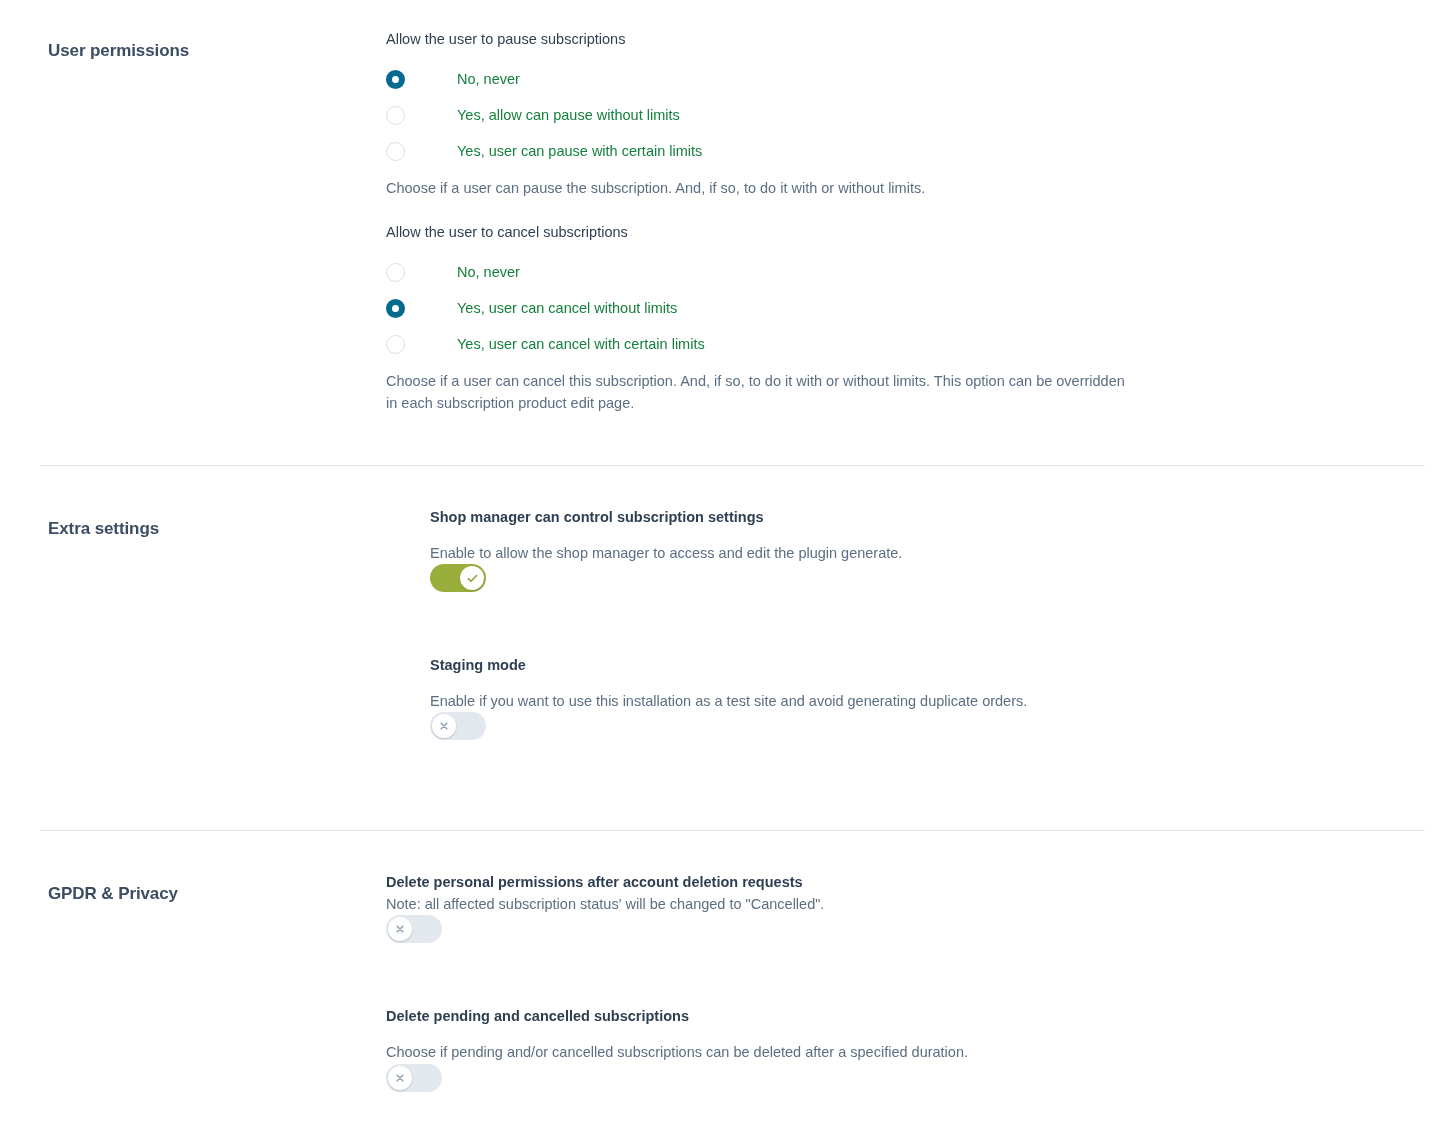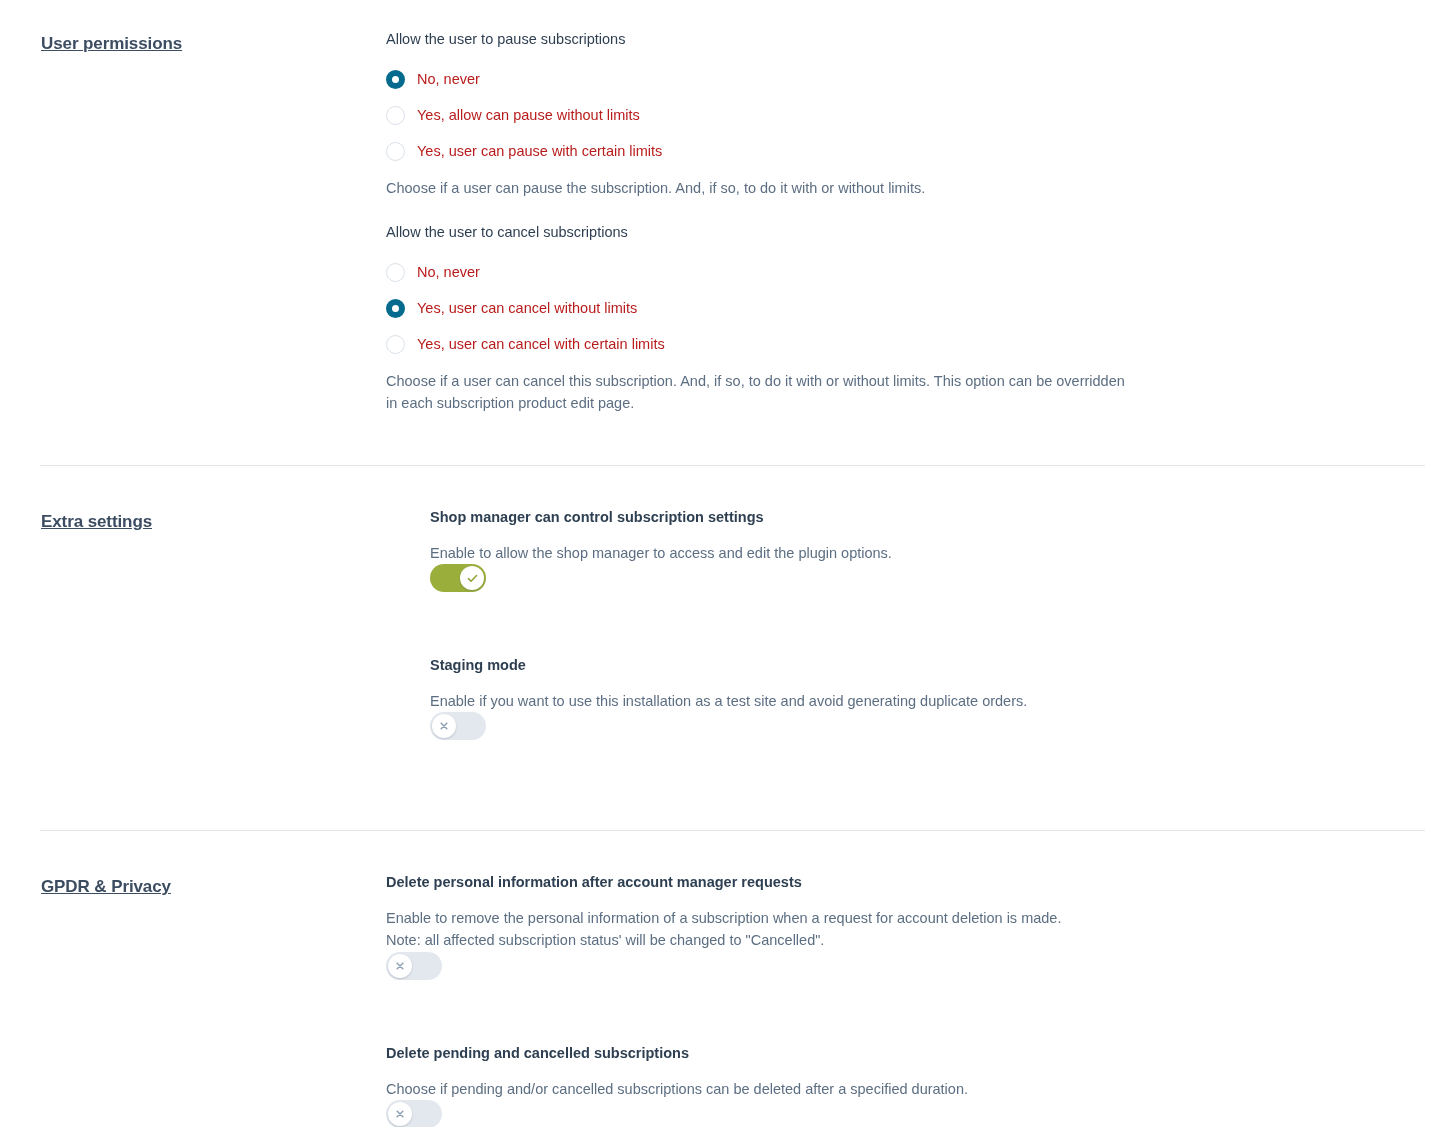--- a/index.html
+++ b/index.html
@@ -35,22 +35,21 @@
     box-sizing: border-box;
     padding-left: 40px;
     padding-top: 2px;
   }
   .section-title {
     font-size: 17px;
     font-weight: 600;
     color: #3c4d62;
     letter-spacing: -0.1px;
     line-height: 1.3;
-    margin: 1px;
-    text-decoration: underline;
+    margin: 8px;
   }
   .section-body {
     flex: 1 1 auto;
     box-sizing: border-box;
     padding-right: 26px;
   }
 
   
   .field-group {
     margin-bottom: 0;
@@ -84,23 +83,24 @@
     margin-right: 12px;
     position: relative;
   }
   .radio-row.is-selected .radio-mark {
     border: 6px solid #046b8f;
     background: #ffffff;
     box-shadow: 0 0 0 0 transparent;
   }
   .radio-text {
     font-size: 14.5px;
-    color: #b91c1c;
+    color: #15803d;
     line-height: 1;
     white-space: nowrap;
+    margin-left: 40px;
   }
   .field-help {
     font-size: 14.5px;
     color: #5c6e82;
     line-height: 1.56;
     margin: 7px 0 0 0;
     max-width: 745px;
   }
 
   
@@ -251,21 +251,21 @@
     <div class="section-aside">
       <h2 class="section-title">Extra settings</h2>
     </div>
 
     <div class="section-body">
 
       <div class="toggle-block">
         <div class="toggle-field">
           <div class="toggle-field-text">
             <p class="toggle-field-label">Shop manager can control subscription settings</p>
-            <p class="toggle-field-help">Enable to allow the shop manager to access and edit the plugin options.</p>
+            <p class="toggle-field-help">Enable to allow the shop manager to access and edit the plugin generate.</p>
           </div>
           <div class="toggle-slot">
             <span class="switch on">
               <span class="knob">
                 <svg width="11" height="11" viewBox="0 0 12 12">
                   <path d="M1.5 6.2 L4.4 9 L10.4 2.8" fill="none" stroke="#8ea235" stroke-width="1.7" stroke-linecap="round" stroke-linejoin="round"></path>
                 </svg>
               </span>
             </span>
           </div>
@@ -300,22 +300,21 @@
   <section class="section sec-gpdr">
     <div class="section-aside">
       <h2 class="section-title">GPDR &amp; Privacy</h2>
     </div>
 
     <div class="section-body">
 
       <div class="toggle-block">
         <div class="toggle-field">
           <div class="toggle-field-text">
-            <p class="toggle-field-label">Delete personal information after account manager requests</p>
-            <p class="toggle-field-help">Enable to remove the personal information of a subscription when a request for account deletion is made.</p>
+            <p class="toggle-field-label">Delete personal permissions after account deletion requests</p>
             <p class="toggle-field-help" style="margin-top:0;">Note: all affected subscription status' will be changed to "Cancelled".</p>
           </div>
           <div class="toggle-slot">
             <span class="switch off">
               <span class="knob">
                 <svg width="10" height="10" viewBox="0 0 12 12">
                   <path d="M2.6 2.6 L9.4 9.4 M9.4 2.6 L2.6 9.4" fill="none" stroke="#8fa0b5" stroke-width="1.8" stroke-linecap="round"></path>
                 </svg>
               </span>
             </span>

